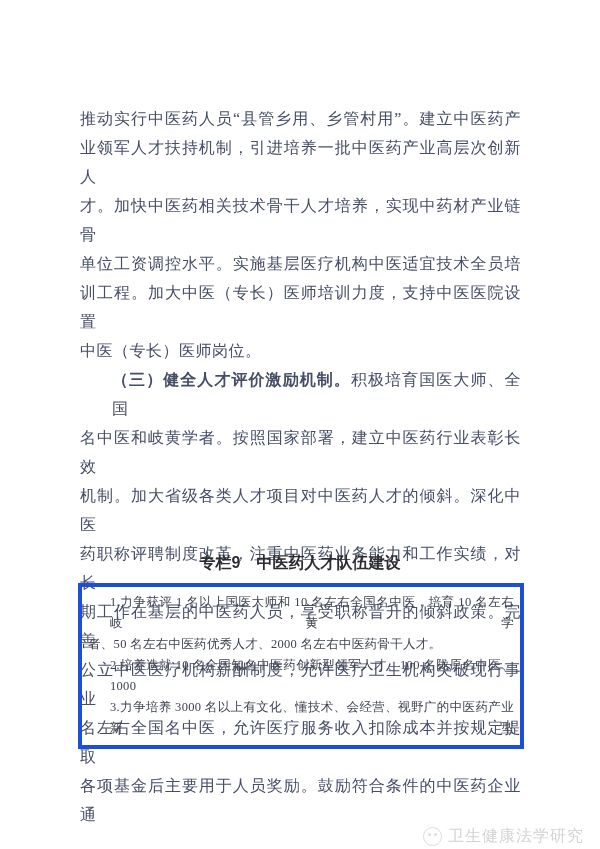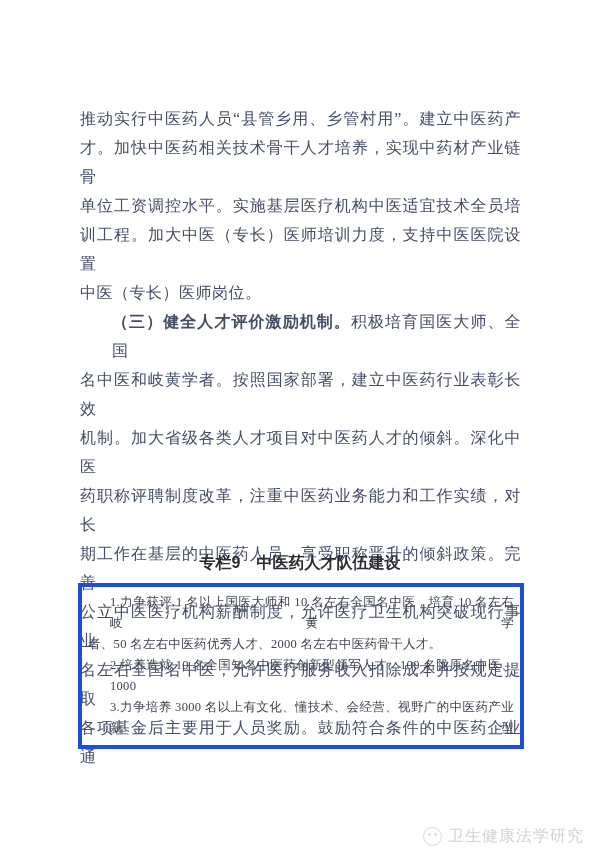--- a/index.html
+++ b/index.html
@@ -82,20 +82,21 @@
 </style>
 </head>
 <body>
 
 <div class="page">
 
   <div class="body-text">
 
     <div>
       <div class="bline jlast">推动实行中医药人员“县管乡用、乡管村用”。建立中医药产</div>
+      <div class="bline jlast">业领军人才扶持机制，引进培养一批中医药产业高层次创新人</div>
       <div class="bline jlast">才。加快中医药相关技术骨干人才培养，实现中药材产业链骨</div>
       <div class="bline jlast">单位工资调控水平。实施基层医疗机构中医适宜技术全员培</div>
       <div class="bline jlast">训工程。加大中医（专长）医师培训力度，支持中医医院设置</div>
       <div class="bline llast">中医（专长）医师岗位。</div>
     </div>
 
     <div>
       <div class="bline jlast indent2">
         <span class="lead-bold">（三）健全人才评价激励机制。</span><span>积极培育国医大师、全国</span>
       </div>

